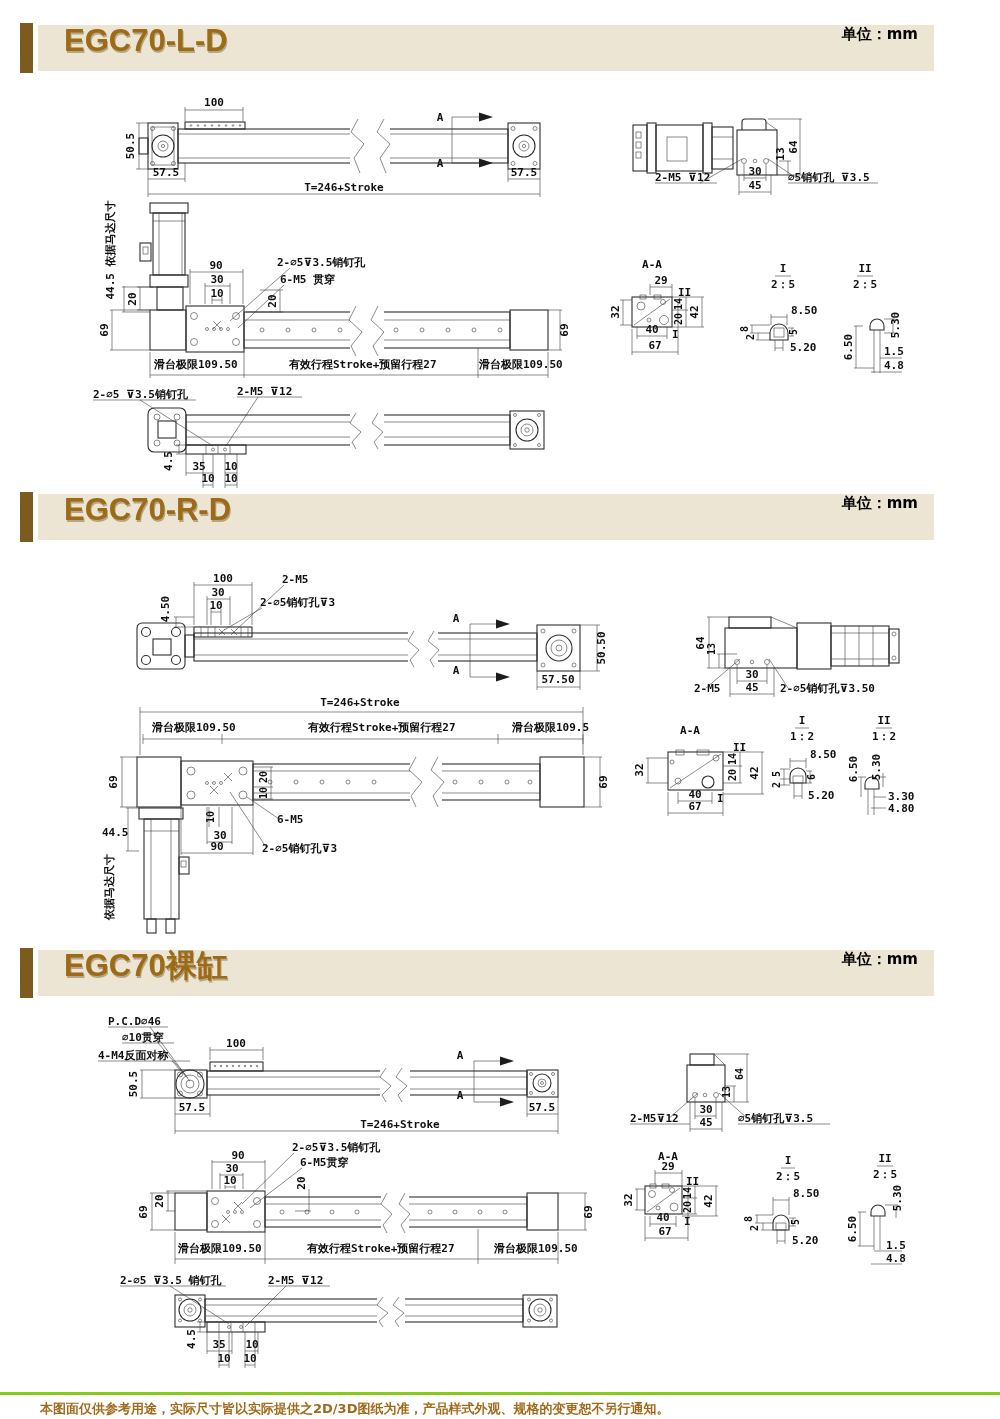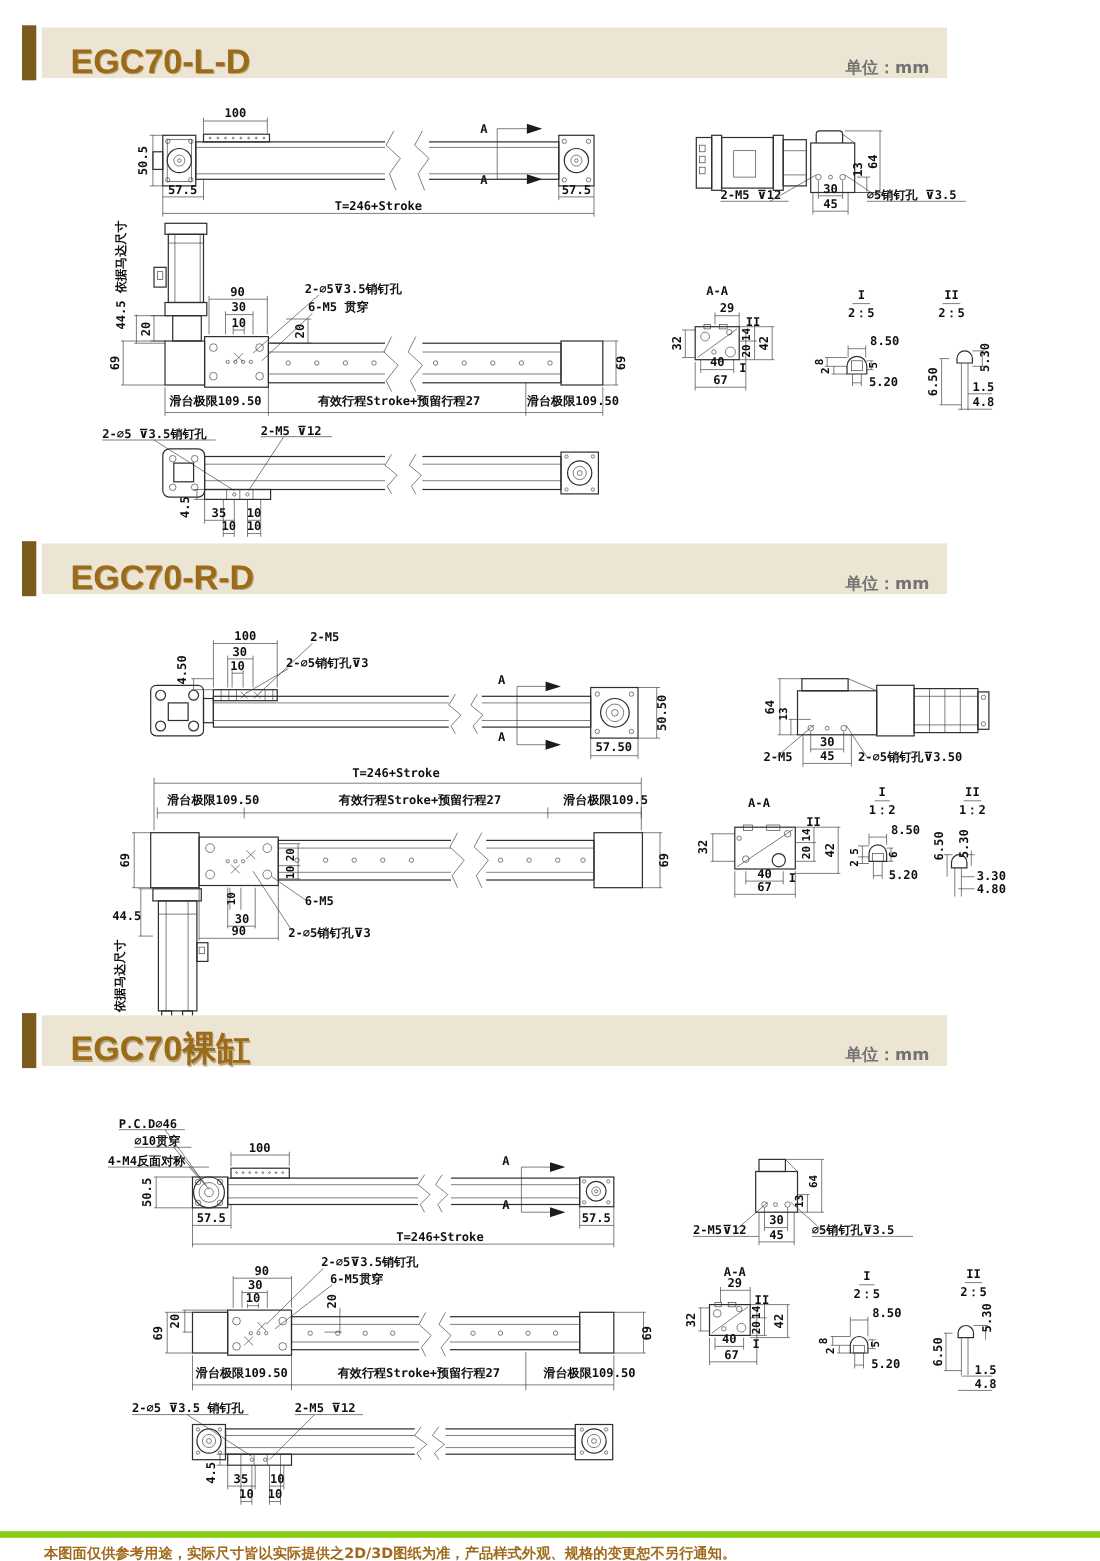--- a/index.html
+++ b/index.html
@@ -1,31 +1,31 @@
 <!DOCTYPE html>
 <html><head>
 <meta charset="utf-8">
 <style>
   html,body{margin:0;padding:0;background:#fff}
   .sheet{position:relative;width:1000px;height:1419px;background:#fff;overflow:hidden;font-family:"DejaVu Sans",sans-serif}
   .hdr{position:absolute;left:0;width:1000px;height:46px}
   .accent{position:absolute;left:20px;top:-2px;width:13px;height:50px;background:#7c5b1e}
-  .bar{position:absolute;left:38px;top:0;width:823px;height:46px;background:#ece5d3;display:flex;align-items:flex-end;justify-content:space-between;padding:0 16px 0 26px;box-sizing:border-box}
+  .bar{position:absolute;left:38px;top:0;width:896px;height:46px;background:#ece5d3;display:flex;align-items:flex-start;justify-content:space-between;padding:0 16px 0 26px;box-sizing:border-box}
   .title{margin:0;font:800 31px/1 "Liberation Sans","DejaVu Sans",sans-serif;color:#9c6b17;letter-spacing:0;text-shadow:1px 1.5px 0 rgba(105,72,12,.4)}
-  .unit{font:700 15px "DejaVu Sans",sans-serif;color:#737373}
+  .unit{font:700 15px "DejaVu Sans",sans-serif;color:#000000}
   svg{position:absolute;left:0}
   .ln{fill:none;stroke:#2e2e2e;stroke-width:1.1}
   .lt{fill:none;stroke:#3c3c3c;stroke-width:.6}
   .fw{fill:#fff;stroke:none}
   .ar{fill:#1c1c1c;stroke:none}
   text{fill:#101010}
   .t{font:700 11px "DejaVu Sans Mono","DejaVu Sans",sans-serif}
   .ts{font:700 10px "DejaVu Sans Mono","DejaVu Sans",sans-serif}
   .tm{text-anchor:middle}
-  .footer{position:absolute;left:0;top:1392px;width:1000px;height:27px;border-top:6px solid #84cc16;box-sizing:border-box;padding:5px 0 0 40px;font:700 13px "DejaVu Sans",sans-serif;color:#a06a1a}
+  .footer{position:absolute;left:0;top:1392px;width:1000px;height:27px;border-top:3px solid #84cc16;box-sizing:border-box;padding:5px 0 0 40px;font:700 13px "DejaVu Sans",sans-serif;color:#a06a1a}
 </style>
 </head>
 <body>
 
 <div class="sheet">
 
   <div class="hdr" style="top:25px">
     <div class="accent"></div>
     <div class="bar">
       <h1 class="title">EGC70-L-D</h1>
@@ -635,21 +635,21 @@
       <line class="lt" x1="879" y1="222" x2="886" y2="222"></line>
         <line class="lt" x1="883" y1="218" x2="883" y2="232"></line>
       <text class="t tm" x="880" y="212" transform="rotate(-90 880 212)">5.30</text>
       <line class="lt" x1="874" y1="242" x2="886" y2="242"></line>
       <text class="t" x="888" y="245">3.30</text>
       <line class="lt" x1="871" y1="253" x2="886" y2="253"></line>
       <text class="t" x="888" y="257">4.80</text>
     </g>
   </svg>
 
-  <div class="hdr" style="top:923px">
+  <div class="hdr" style="top:950px">
     <div class="accent"></div>
     <div class="bar">
       <h1 class="title">EGC70裸缸</h1>
       <span class="unit">单位：mm</span>
     </div>
   </div>
 
   <svg style="top:998px" width="1000" height="392" viewBox="0 0 1000 392">
     <g>
       <text class="t" x="108" y="27">P.C.D∅46</text>

